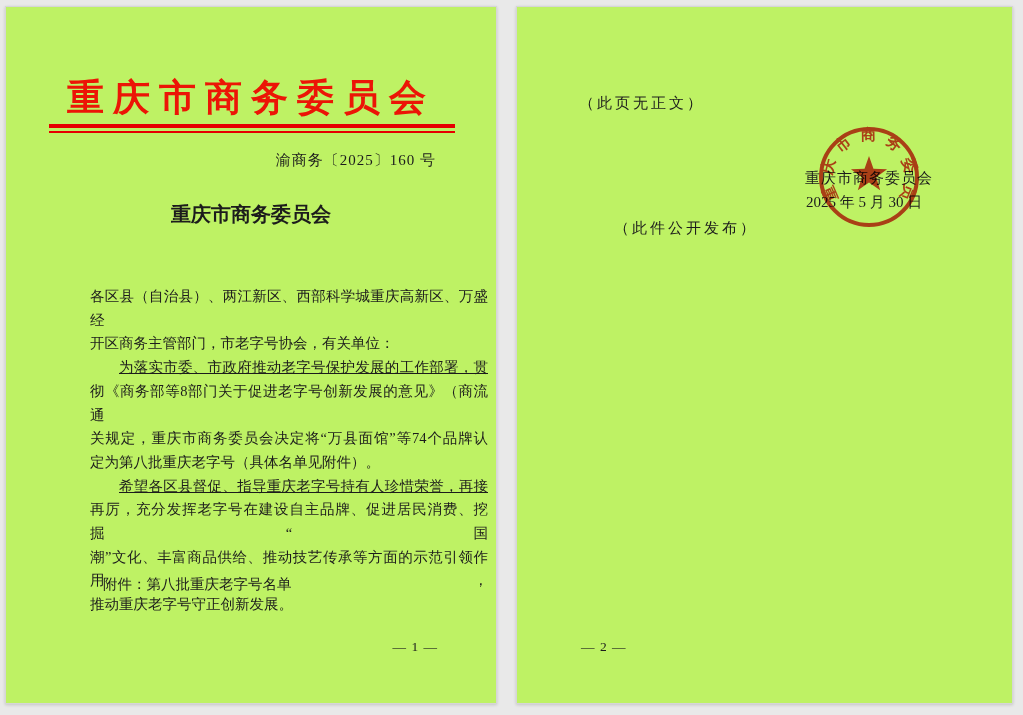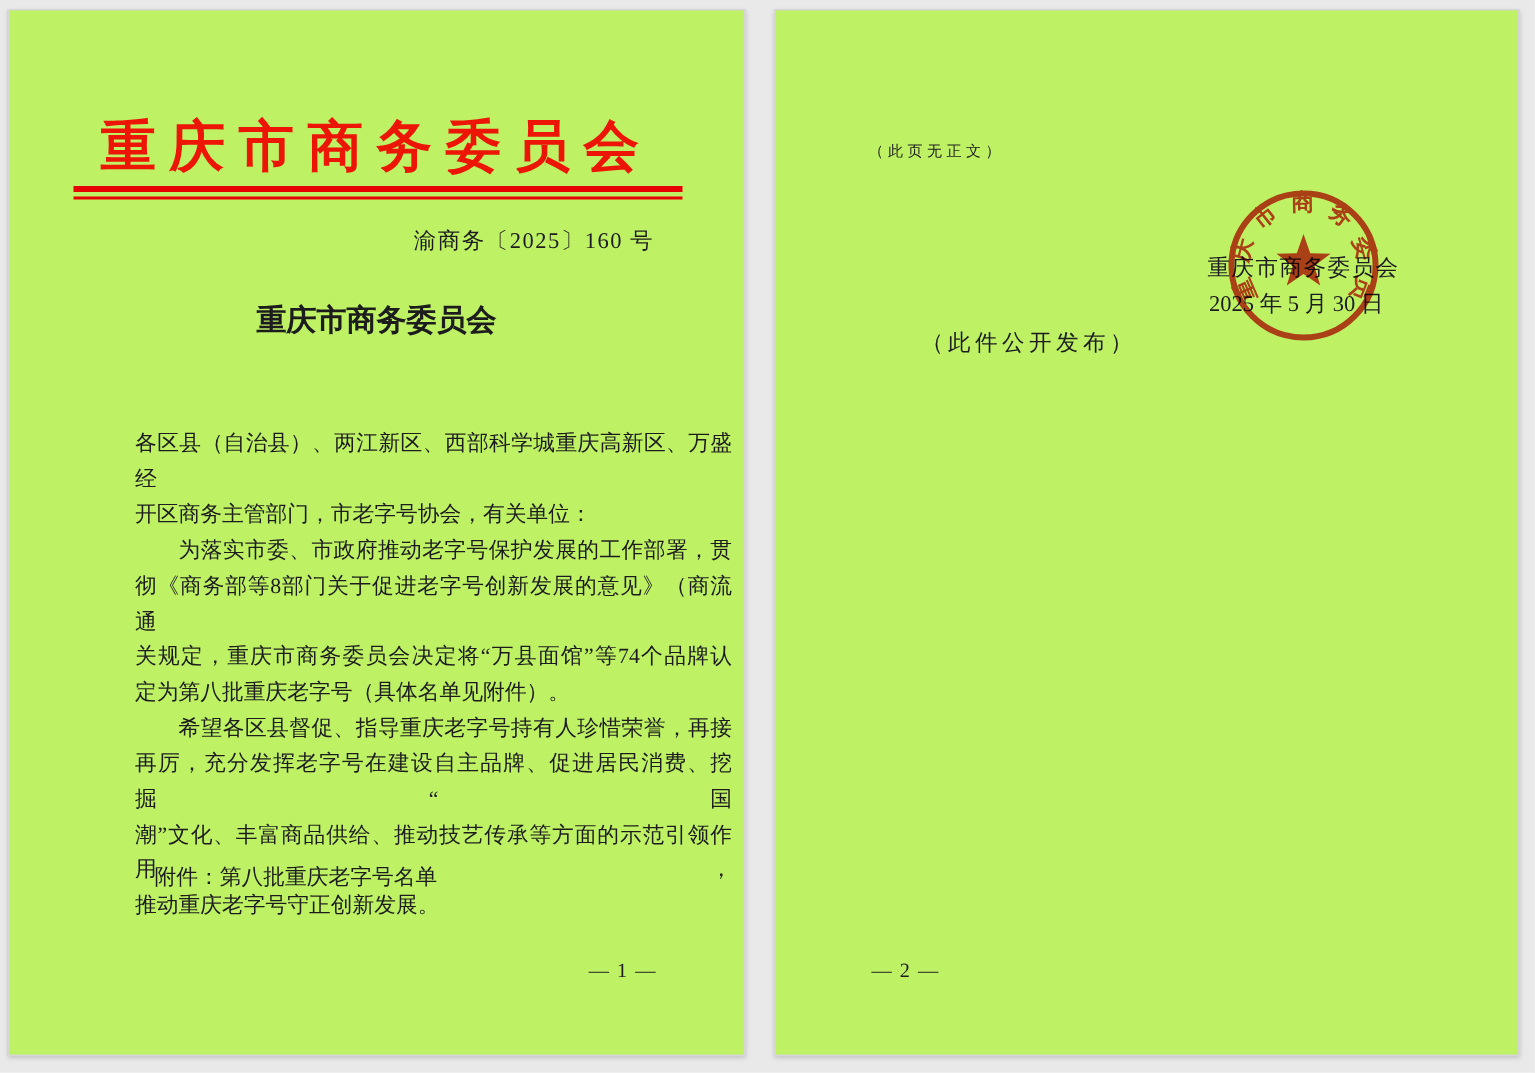--- a/index.html
+++ b/index.html
@@ -44,36 +44,36 @@
     text-align:center;font-weight:bold;
     font-size:20px;line-height:27px;
     white-space:nowrap;
   }
   .body-text{
     position:absolute;top:278px;left:55px;width:398px;
     font-size:14.5px;line-height:23.7px;
   }
   .body-text .ln{width:100%;margin-left:29px;}
   .body-text .fill{text-align:justify;text-align-last:justify;}
-  .body-text .indent{text-indent:2em;}
+  .body-text .indent{text-indent:2em;text-decoration:underline;}
   .attachment{
     position:absolute;top:568px;left:55px;width:398px;
     font-size:14.5px;text-indent:2.9em;white-space:nowrap;
   }
   .page-num{
     position:absolute;top:632px;
     font-size:13.5px;letter-spacing:1px;white-space:nowrap;
   }
   .pn1{right:58px;}
   .pn2{left:64px;}
 
   
   .no-text-note{
     position:absolute;top:87px;left:62px;
-    font-size:10px;letter-spacing:3px;white-space:nowrap;
+    font-size:15px;letter-spacing:3px;white-space:nowrap;
   }
   .issuer{
     position:absolute;top:162px;left:288px;
     font-size:15px;letter-spacing:1px;white-space:nowrap;
   }
   .sign-date{
     position:absolute;top:186px;left:289px;
     font-size:15px;white-space:nowrap;
   }
   .public-note{

